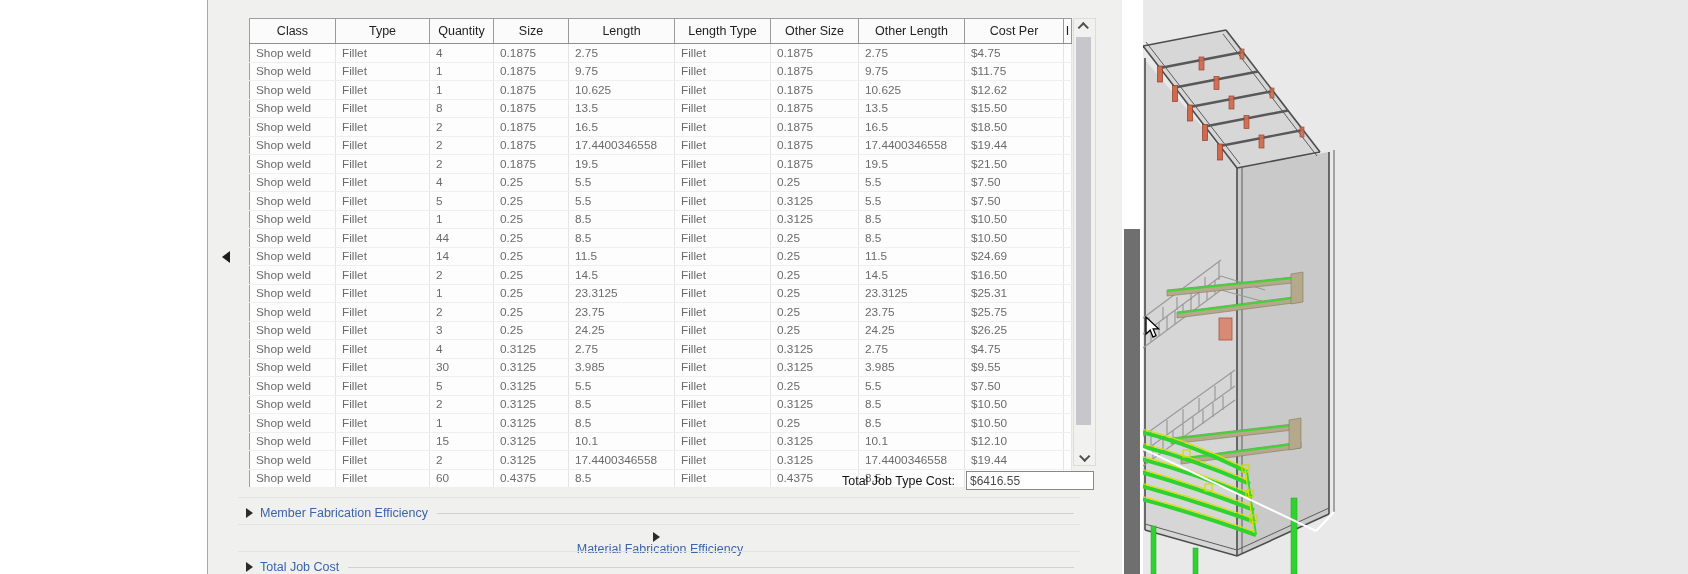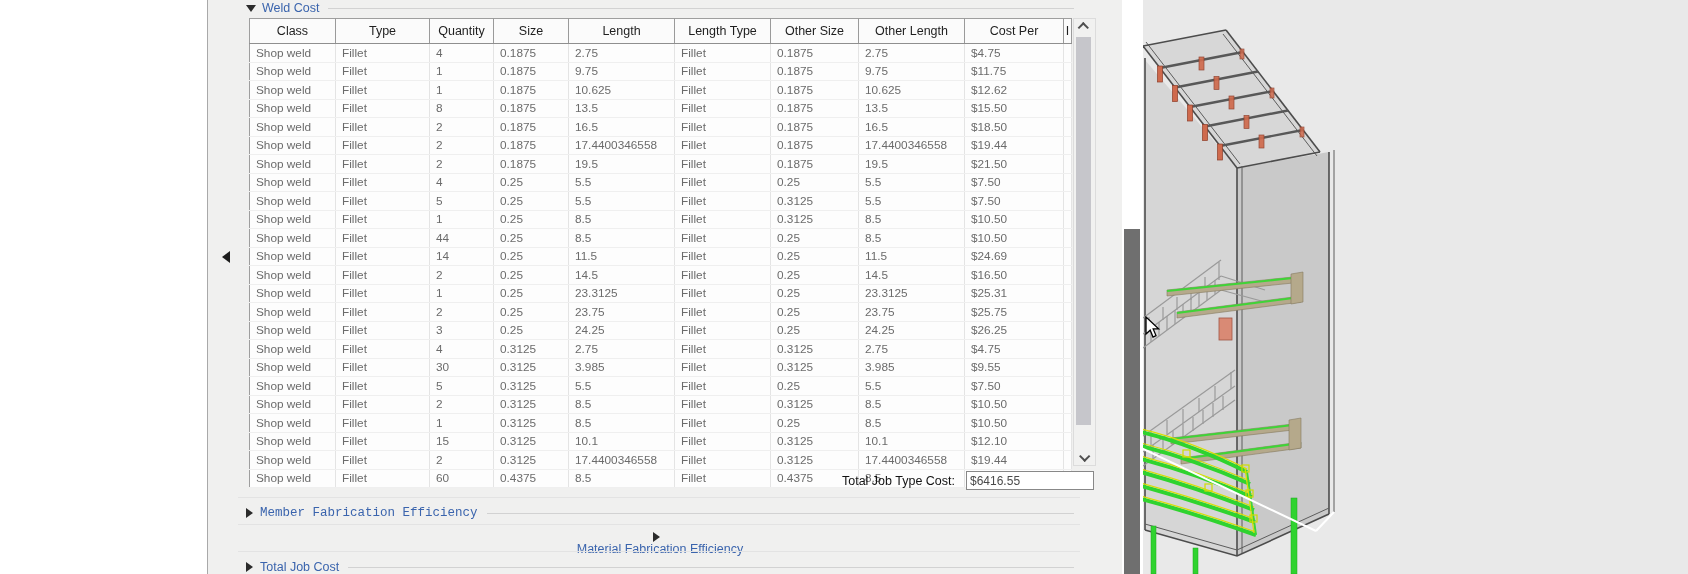--- a/index.html
+++ b/index.html
@@ -71,25 +71,20 @@
 
 <div class="screen">
 
   <div class="left-blank"></div>
   <div class="v-divider"></div>
 
   <div class="panel">
 
     <div class="splitter-arrow" title=""></div>
 
-    <div class="sec-row" style="top:0;">
-      <span class="tri-down"></span>
-      <span class="sec-label">Weld Cost</span>
-      <span class="sec-line"></span>
-    </div>
 
     <div class="table-wrap">
       <table class="grid">
         <colgroup>
           <col style="width:86px">
             <col style="width:94px">
             <col style="width:64px">
             <col style="width:75px">
           <col style="width:106px">
             <col style="width:96px">
@@ -412,21 +407,21 @@
       <div class="scroll-thumb"></div>
       <div class="scroll-btn down">
           <span class="chev d"></span>
         </div>
     </div>
 
     <div class="total-label">Total Job Type Cost:</div>
     <input class="total-input" readonly="" value="$6416.55" style="">
 
     <div class="sec-bottom" style="top:497px;"></div>
-    <div class="sec-row" style="top:505px;font-family:Liberation Mono, monospace;">
+    <div class="sec-row" style="top:505px;">
       <span class="tri-right"></span>
       <span class="sec-label">Member Fabrication Efficiency</span>
       <span class="sec-line"></span>
     </div>
     <div class="sec-bottom" style="top:524px;"></div>
     <div class="sec-row" style="top:532px;flex-direction:column;">
       <span class="tri-right"></span>
       <span class="sec-label">Material Fabrication Efficiency</span>
       <span class="sec-line"></span>
     </div>

